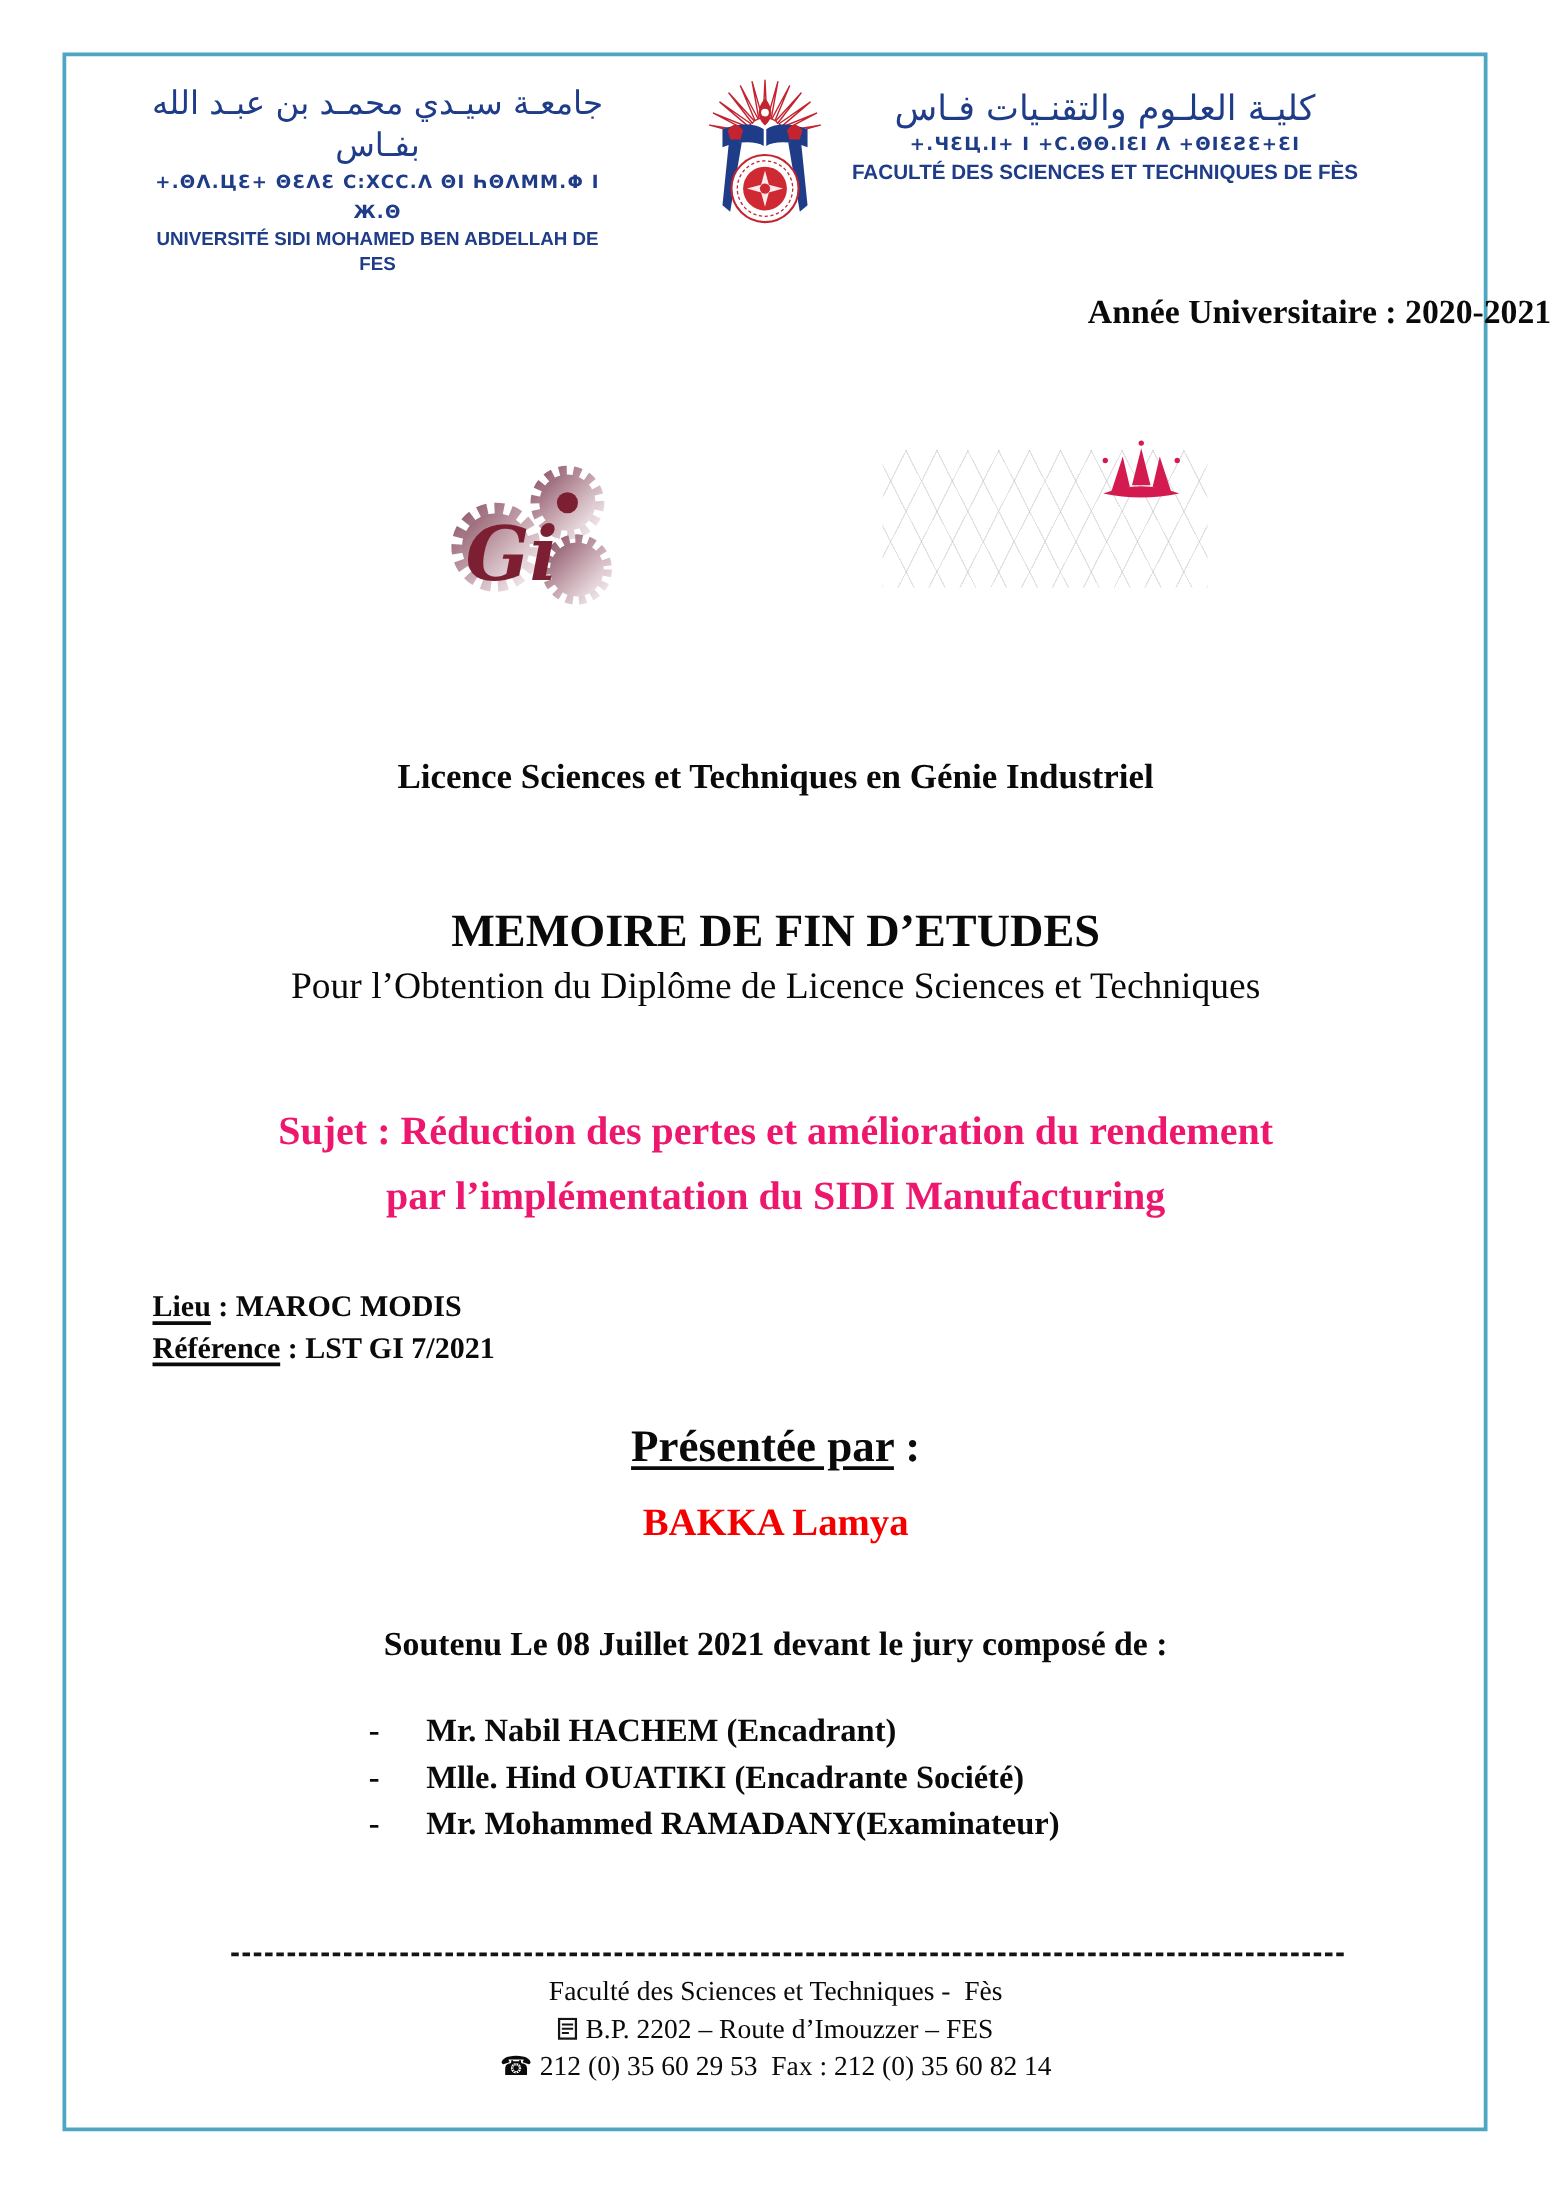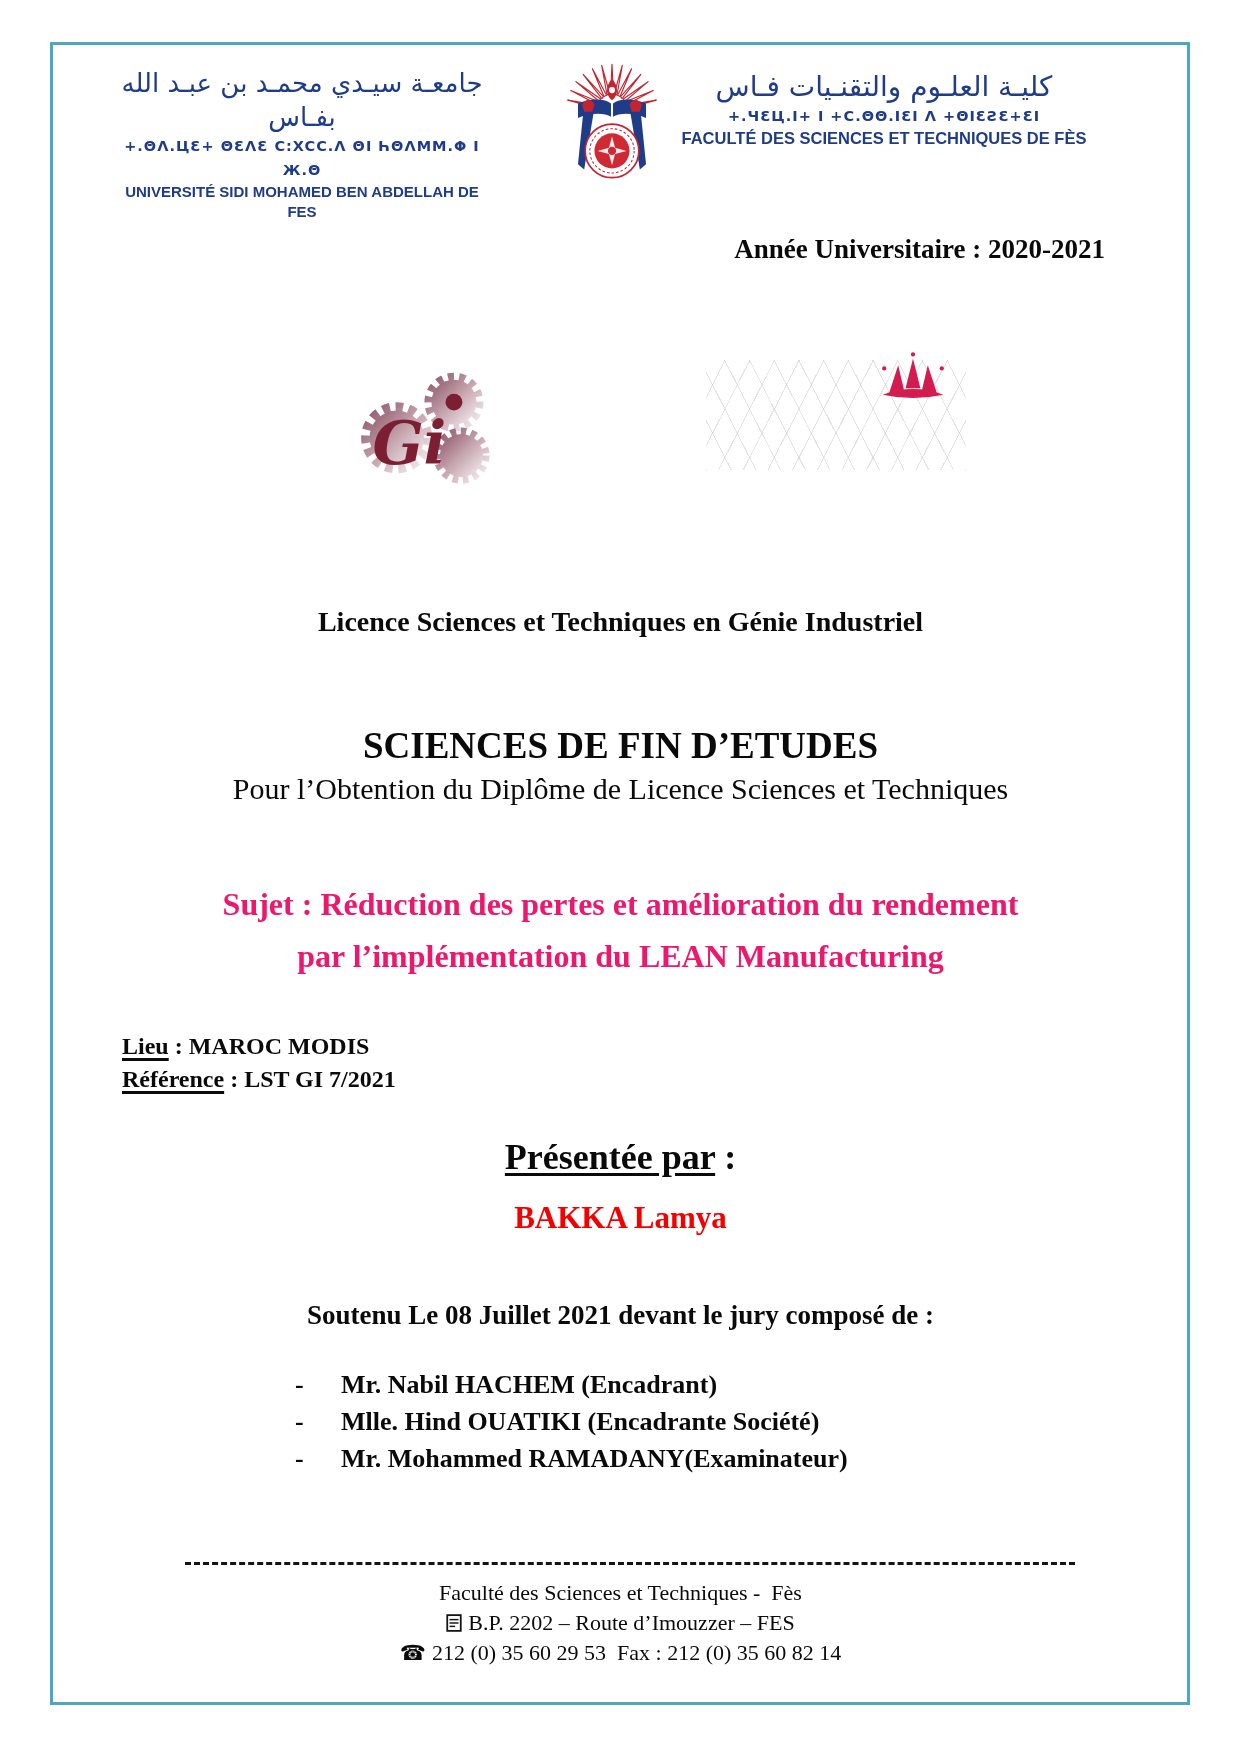--- a/index.html
+++ b/index.html
@@ -13,21 +13,21 @@
   .hdr-left{position:absolute;left:110px;top:66px;width:384px;text-align:center;color:#1e3c87;}
   .hdr-right{position:absolute;left:666px;top:70px;width:436px;text-align:center;color:#1e3c87;}
   .arabic{direction:rtl;font-family:"DejaVu Sans",sans-serif;font-weight:normal;font-size:26px;line-height:34px;}
   .hdr-right .arabic{font-size:28px;}
   .tifinagh{font-family:"DejaVu Sans",sans-serif;font-weight:bold;font-size:14.5px;letter-spacing:1px;line-height:24px;}
   .latinline{font-family:"Liberation Sans",sans-serif;font-weight:bold;font-size:15px;line-height:20px;}
   .hdr-right .latinline{font-size:16.5px;}
   .emblem{position:absolute;left:560px;top:56px;width:104px;height:132px;}
 
   .annee{position:absolute;top:234px;left:0;width:100%;text-align:right;box-sizing:border-box;
-         padding-right:136px;font-weight:bold;font-size:27px;}
+         font-weight:bold;font-size:27px;}
 
   
   .gi-logo{position:absolute;left:348px;top:368px;width:150px;height:118px;}
   .triumph{position:absolute;left:706px;top:360px;width:260px;height:110px;
     background:
       repeating-linear-gradient(63deg, rgba(185,185,192,.40) 0 1px, transparent 1px 22px),
       repeating-linear-gradient(-63deg, rgba(185,185,192,.40) 0 1px, transparent 1px 22px);}
   .t-word{position:absolute;left:0;right:0;bottom:0;text-align:center;
           font-family:"DejaVu Serif",serif;font-style:italic;font-size:58px;line-height:66px;
           color:#d41b4f;}
@@ -150,26 +150,26 @@
         <path d="M8,52 Q45,38 82,52 Q45,60 8,52 Z"></path>
         <circle cx="10" cy="20" r="2.6"></circle>
         <circle cx="45" cy="3" r="2.6"></circle>
         <circle cx="80" cy="20" r="2.6"></circle>
       </g>
     </svg>
   </div>
 
   <div class="centerline program">Licence Sciences et Techniques en Génie Industriel</div>
 
-  <div class="centerline mem-title">SCIENCES DE FIN D’ETUDES</div>
+  <div class="centerline mem-title">MEMOIRE DE FIN D’ETUDES</div>
   <div class="centerline mem-sub">Pour l’Obtention du Diplôme de Licence Sciences et Techniques</div>
 
   <div class="centerline sujet">
     <div>Sujet : Réduction des pertes et amélioration du rendement</div>
-    <div>par l’implémentation du LEAN Manufacturing</div>
+    <div>par l’implémentation du SIDI Manufacturing</div>
   </div>
 
   <div class="details">
     <div><span class="u">Lieu</span><span class="pre"> : </span><span>MAROC MODIS</span></div>
     <div><span class="u">Référence</span><span class="pre"> : </span><span>LST GI 7/2021</span></div>
   </div>
 
   <div class="centerline presentee"><span class="u">Présentée par</span><span class="pre"> :</span></div>
 
   <div class="centerline author">BAKKA Lamya</div>

